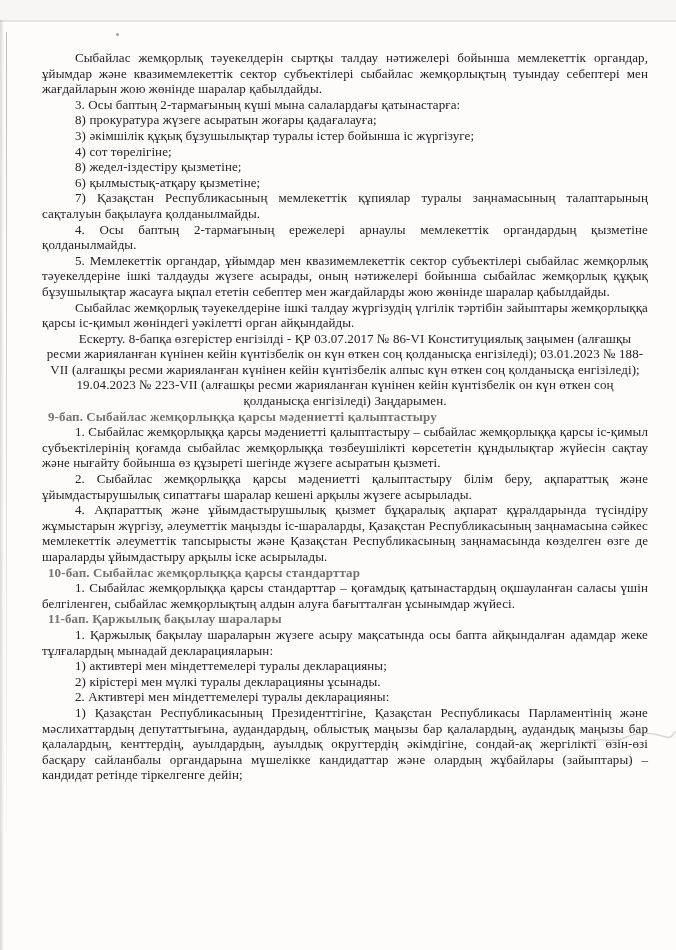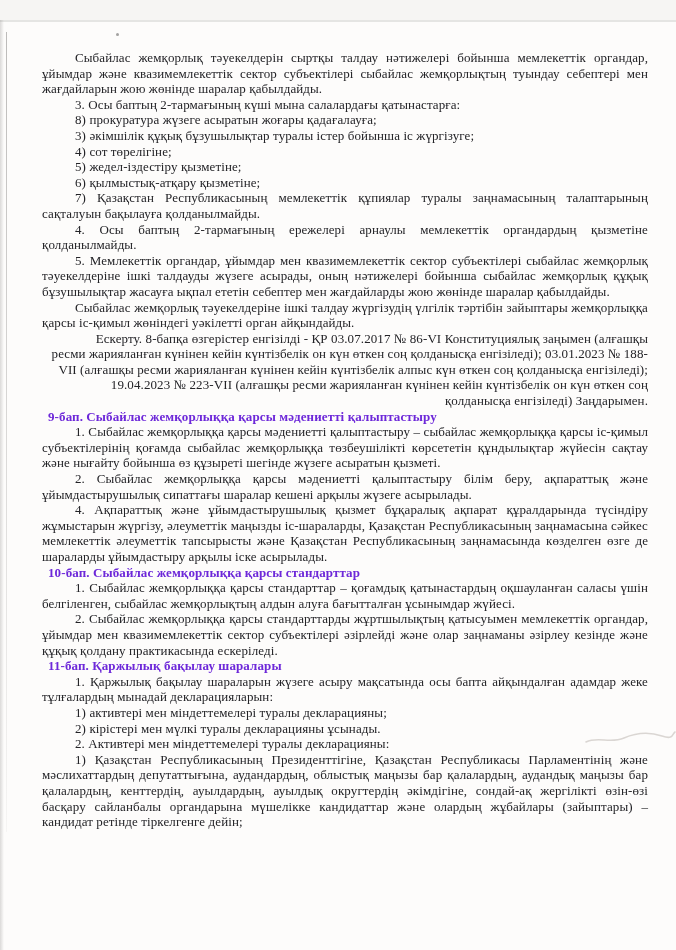--- a/index.html
+++ b/index.html
@@ -63,28 +63,28 @@
     margin: 0;
     font-size: 13px;
     line-height: 15.6px;
     letter-spacing: 0.1px;
   }
   .paragraph {
     text-align: justify;
     text-indent: 33px;
   }
   .note {
-    text-align: right;
+    text-align: center;
     text-indent: 20px;
   }
   .heading {
     font-weight: bold;
     text-indent: 6px;
     text-align: left;
-    color: #6d28d9;
+    color: #737373;
   }
 </style>
 </head>
 <body>
 
 <div class="scan-page">
   <div class="edge-top-line"></div>
   <div class="edge-left-band"></div>
   <div class="edge-left-line"></div>
   <div class="speck-dot"></div>
@@ -92,34 +92,33 @@
   <svg class="pencil-squiggle" viewBox="0 0 92 26" xmlns="http://www.w3.org/2000/svg">
     <path d="M2 18 C 14 12, 26 20, 40 14 S 66 8, 78 12 S 88 10, 91 8" fill="none" stroke="#b9b2ac" stroke-width="1.6" stroke-linecap="round"></path>
   </svg>
 
   <div class="doc-body">
       <p class="block paragraph">Сыбайлас жемқорлық тәуекелдерін сыртқы талдау нәтижелері бойынша мемлекеттік органдар, ұйымдар және квазимемлекеттік сектор субъектілері сыбайлас жемқорлықтың туындау себептері мен жағдайларын жою жөнінде шаралар қабылдайды.</p>
       <p class="block paragraph">3. Осы баптың 2-тармағының күші мына салалардағы қатынастарға:</p>
       <p class="block paragraph">8) прокуратура жүзеге асыратын жоғары қадағалауға;</p>
       <p class="block paragraph">3) әкімшілік құқық бұзушылықтар туралы істер бойынша іс жүргізуге;</p>
       <p class="block paragraph">4) сот төрелігіне;</p>
-      <p class="block paragraph">5) жедел-іздестіру қызметіне;</p>
+      <p class="block paragraph">8) жедел-іздестіру қызметіне;</p>
       <p class="block paragraph">6) қылмыстық-атқару қызметіне;</p>
       <p class="block paragraph">7) Қазақстан Республикасының мемлекеттік құпиялар туралы заңнамасының талаптарының сақталуын бақылауға қолданылмайды.</p>
       <p class="block paragraph">4. Осы баптың 2-тармағының ережелері арнаулы мемлекеттік органдардың қызметіне қолданылмайды.</p>
       <p class="block paragraph">5. Мемлекеттік органдар, ұйымдар мен квазимемлекеттік сектор субъектілері сыбайлас жемқорлық тәуекелдеріне ішкі талдауды жүзеге асырады, оның нәтижелері бойынша сыбайлас жемқорлық құқық бұзушылықтар жасауға ықпал ететін себептер мен жағдайларды жою жөнінде шаралар қабылдайды.</p>
       <p class="block paragraph">Сыбайлас жемқорлық тәуекелдеріне ішкі талдау жүргізудің үлгілік тәртібін зайыптары жемқорлыққа қарсы іс-қимыл жөніндегі уәкілетті орган айқындайды.</p>
       <p class="block note">Ескерту. 8-бапқа өзгерістер енгізілді - ҚР 03.07.2017 № 86-VI Конституциялық заңымен (алғашқы ресми жарияланған күнінен кейін күнтізбелік он күн өткен соң қолданысқа енгізіледі); 03.01.2023 № 188-VII (алғашқы ресми жарияланған күнінен кейін күнтізбелік алпыс күн өткен соң қолданысқа енгізіледі); 19.04.2023 № 223-VII (алғашқы ресми жарияланған күнінен кейін күнтізбелік он күн өткен соң қолданысқа енгізіледі) Заңдарымен.</p>
       <p class="block heading">9-бап. Сыбайлас жемқорлыққа қарсы мәдениетті қалыптастыру</p>
       <p class="block paragraph">1. Сыбайлас жемқорлыққа қарсы мәдениетті қалыптастыру – сыбайлас жемқорлыққа қарсы іс-қимыл субъектілерінің қоғамда сыбайлас жемқорлыққа төзбеушілікті көрсететін құндылықтар жүйесін сақтау және нығайту бойынша өз құзыреті шегінде жүзеге асыратын қызметі.</p>
       <p class="block paragraph">2. Сыбайлас жемқорлыққа қарсы мәдениетті қалыптастыру білім беру, ақпараттық және ұйымдастырушылық сипаттағы шаралар кешені арқылы жүзеге асырылады.</p>
       <p class="block paragraph">4. Ақпараттық және ұйымдастырушылық қызмет бұқаралық ақпарат құралдарында түсіндіру жұмыстарын жүргізу, әлеуметтік маңызды іс-шараларды, Қазақстан Республикасының заңнамасына сәйкес мемлекеттік әлеуметтік тапсырысты және Қазақстан Республикасының заңнамасында көзделген өзге де шараларды ұйымдастыру арқылы іске асырылады.</p>
       <p class="block heading">10-бап. Сыбайлас жемқорлыққа қарсы стандарттар</p>
       <p class="block paragraph">1. Сыбайлас жемқорлыққа қарсы стандарттар – қоғамдық қатынастардың оқшауланған саласы үшін белгіленген, сыбайлас жемқорлықтың алдын алуға бағытталған ұсынымдар жүйесі.</p>
-      <p class="block paragraph">2. Сыбайлас жемқорлыққа қарсы стандарттарды жұртшылықтың қатысуымен мемлекеттік органдар, ұйымдар мен квазимемлекеттік сектор субъектілері әзірлейді және олар заңнаманы әзірлеу кезінде және құқық қолдану практикасында ескеріледі.</p>
       <p class="block heading">11-бап. Қаржылық бақылау шаралары</p>
       <p class="block paragraph">1. Қаржылық бақылау шараларын жүзеге асыру мақсатында осы бапта айқындалған адамдар жеке тұлғалардың мынадай декларацияларын:</p>
       <p class="block paragraph">1) активтері мен міндеттемелері туралы декларацияны;</p>
       <p class="block paragraph">2) кірістері мен мүлкі туралы декларацияны ұсынады.</p>
       <p class="block paragraph">2. Активтері мен міндеттемелері туралы декларацияны:</p>
       <p class="block paragraph">1) Қазақстан Республикасының Президенттігіне, Қазақстан Республикасы Парламентінің және мәслихаттардың депутаттығына, аудандардың, облыстық маңызы бар қалалардың, аудандық маңызы бар қалалардың, кенттердің, ауылдардың, ауылдық округтердің әкімдігіне, сондай-ақ жергілікті өзін-өзі басқару сайланбалы органдарына мүшелікке кандидаттар және олардың жұбайлары (зайыптары) – кандидат ретінде тіркелгенге дейін;</p>
     </div>
 </div>
 
 </body></html>

